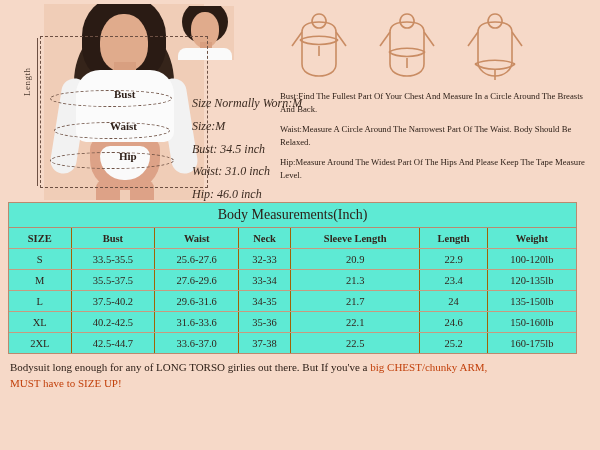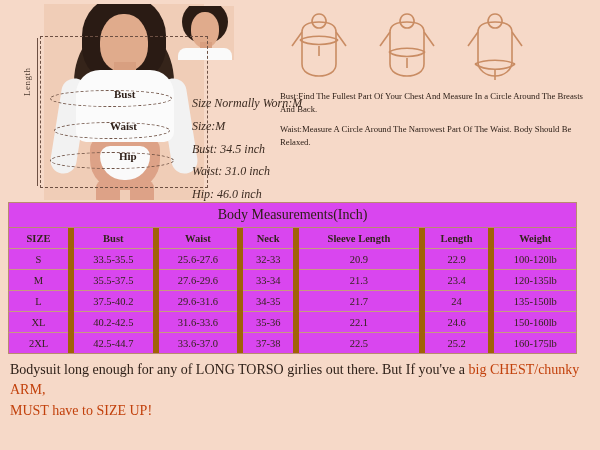--- a/index.html
+++ b/index.html
@@ -151,48 +151,48 @@
     color: #2e2018;
     padding: 4px 6px 0 2px;
     font-family: Liberation Serif, serif;
   }
   .desc p { margin: 0 0 7px 0; }
 
   
   .table-wrap {
     margin: 2px 23px 0 8px;
     border: 1px solid #b98a70;
-    background: #d946ef;
+    background: #5eead4;
   }
   .tbl-title {
     text-align: center;
     font-size: 14px;
     padding: 4px 0 4px 0;
     border-bottom: 1px solid #b98a70;
     color: #2e2018;
   }
   table { width: 100%; border-collapse: collapse; }
   th, td {
-    border-right: 6px solid #a16207;
+    border-right: 1px solid #a16207;
     border-bottom: 1px solid #c79a80;
     text-align: center;
     font-size: 10.5px;
     padding: 4.5px 0;
     color: #32241c;
     font-family: "Liberation Serif", serif;
   }
   th { font-weight: bold; font-size: 10.5px; }
   tr td:last-child, tr th:last-child { border-right: none; }
   tbody tr:last-child td { border-bottom: none; }
   td.size-col, th.size-col { width: 62px; }
 
   
   .footer {
     margin: 6px 10px 0 10px;
-    font-size: 14px;
+    font-size: 11px;
     line-height: 1.45;
     color: #2e2018;
   }
   .hl { color: #c2410c; }
 </style>
 </head>
 <body>
 
 <div class="top">
 
@@ -276,20 +276,21 @@
           <path d="M21 58 C30 65 52 65 61 58"></path>
           <path d="M21 58 C30 53 52 53 61 58"></path>
           <path d="M41 64 L41 74"></path>
         </g>
       </svg>
     </div>
 
     <div class="desc">
       <p>Bust:Find The Fullest Part Of Your Chest And Measure In a Circle Around The Breasts And Back.</p>
       <p>Waist:Measure A Circle Around The Narrowest Part Of The Waist. Body Should Be Relaxed.</p>
+      <p>Hip:Measure Around The Widest Part Of The Hips And Please Keep The Tape Measure Level.</p>
     </div>
   </div>
 </div>
 
 <div class="table-wrap">
   <div class="tbl-title">Body Measurements(Inch)</div>
   <table>
     <thead>
       <tr>
         <th class="size-col">SIZE</th>

